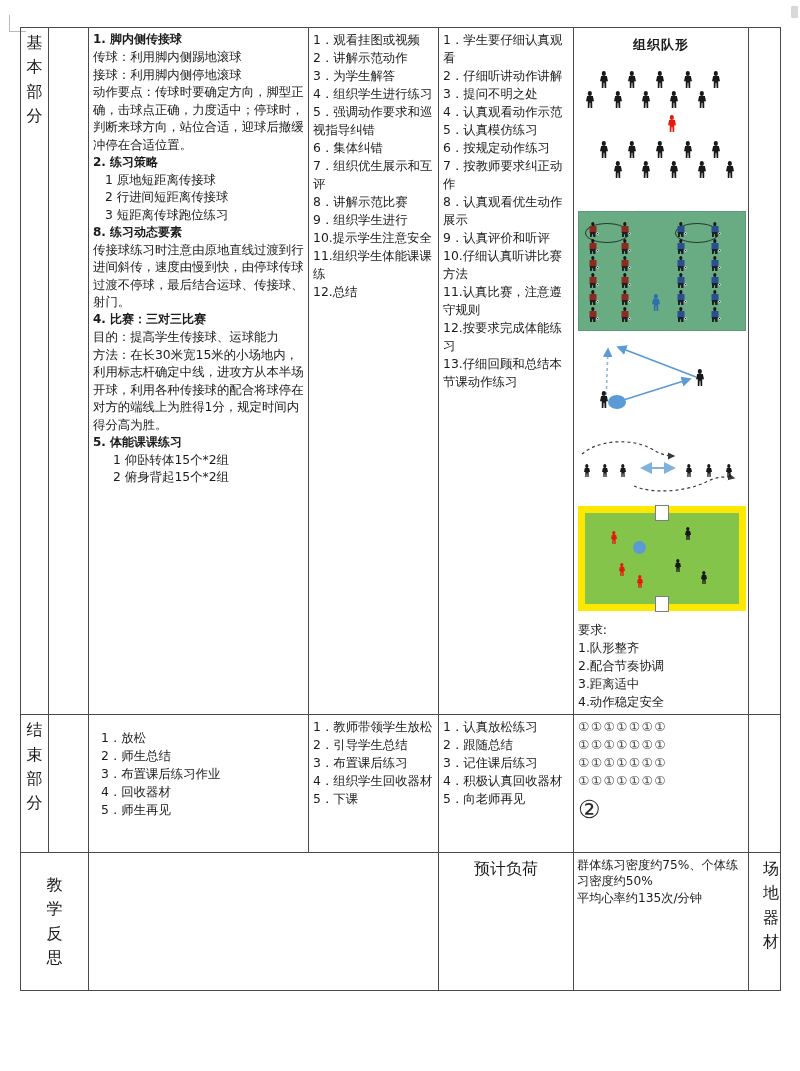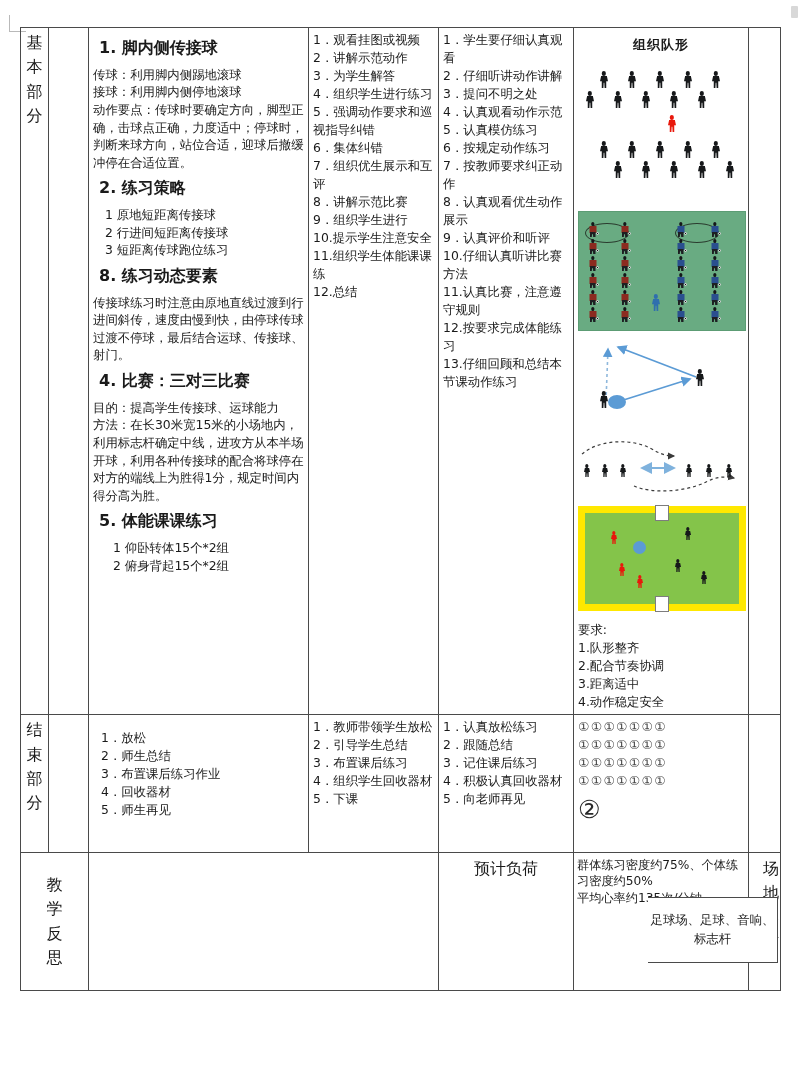--- a/index.html
+++ b/index.html
@@ -60,24 +60,24 @@
     writing-mode: horizontal-tb;
     font-size: 16px;
     line-height: 1.52;
   }
   .vstack { display:block; }
 
   
   .ct { margin: 0; }
   .ct .hd {
     font-weight: bold;
-    font-size: 16px;
+    font-size: 12px;
     padding-left: 12px;
     text-indent: -12px;
-    margin: 6px;
+    margin: 0;
   }
   .ct .ln {
     margin: 0;
     padding-left: 0;
   }
   .ct .sub {
     margin: 0;
     padding-left: 22px;
     text-indent: -10px;
   }
@@ -615,19 +615,13 @@
         <p class="tiny" style="margin:0">群体练习密度约75%、个体练习密度约50%</p>
         <p class="tiny" style="margin:0">平均心率约135次/分钟</p>
       </td>
       <td class="vlabel mid" style="padding:4px 14px;">
         <span class="tiny">场地器材</span>
       </td>
     </tr>
   </tbody>
     </table>
 
-  <div style="position:absolute; left:648px; top:897px; width:130px; height:66px;
-              border:1px solid #4a4a4a; border-left:none; box-sizing:border-box;
-              display:flex; align-items:center; justify-content:center; text-align:center;
-              font-size:12.4px; line-height:1.5; background:#fff;">
-    <span>足球场、足球、音响、标志杆</span>
-  </div>
 </div>
 
 </body></html>

